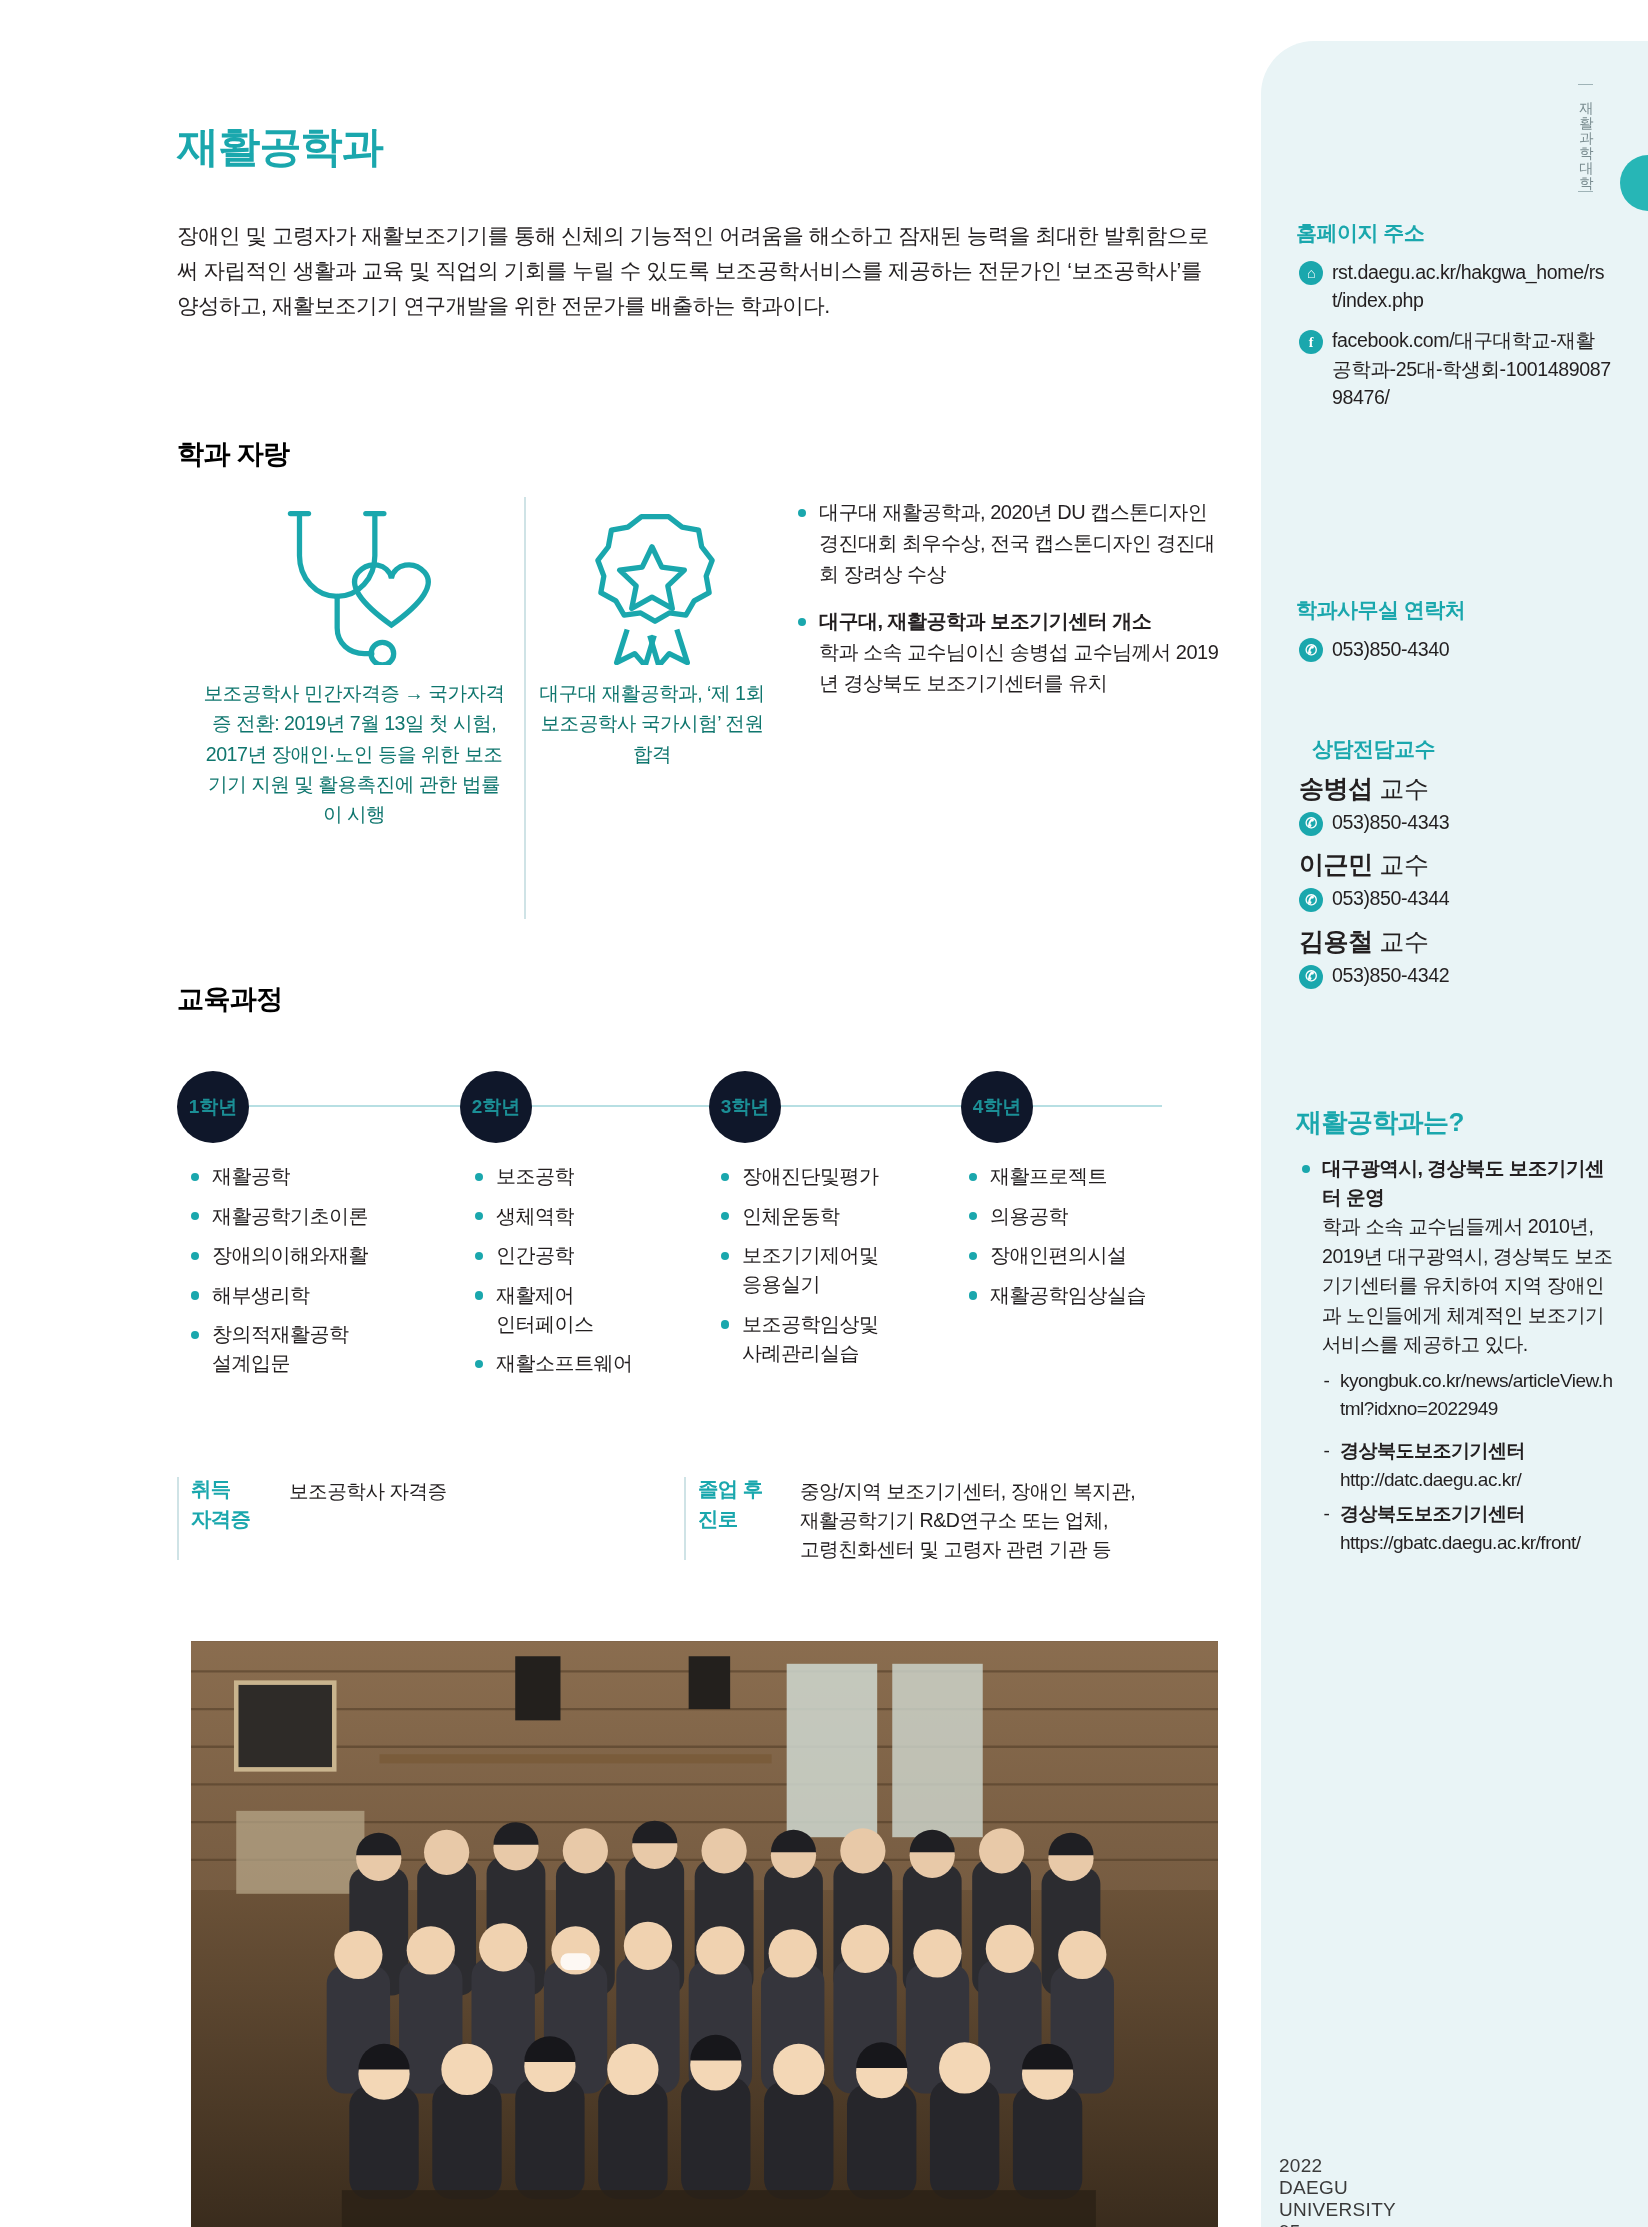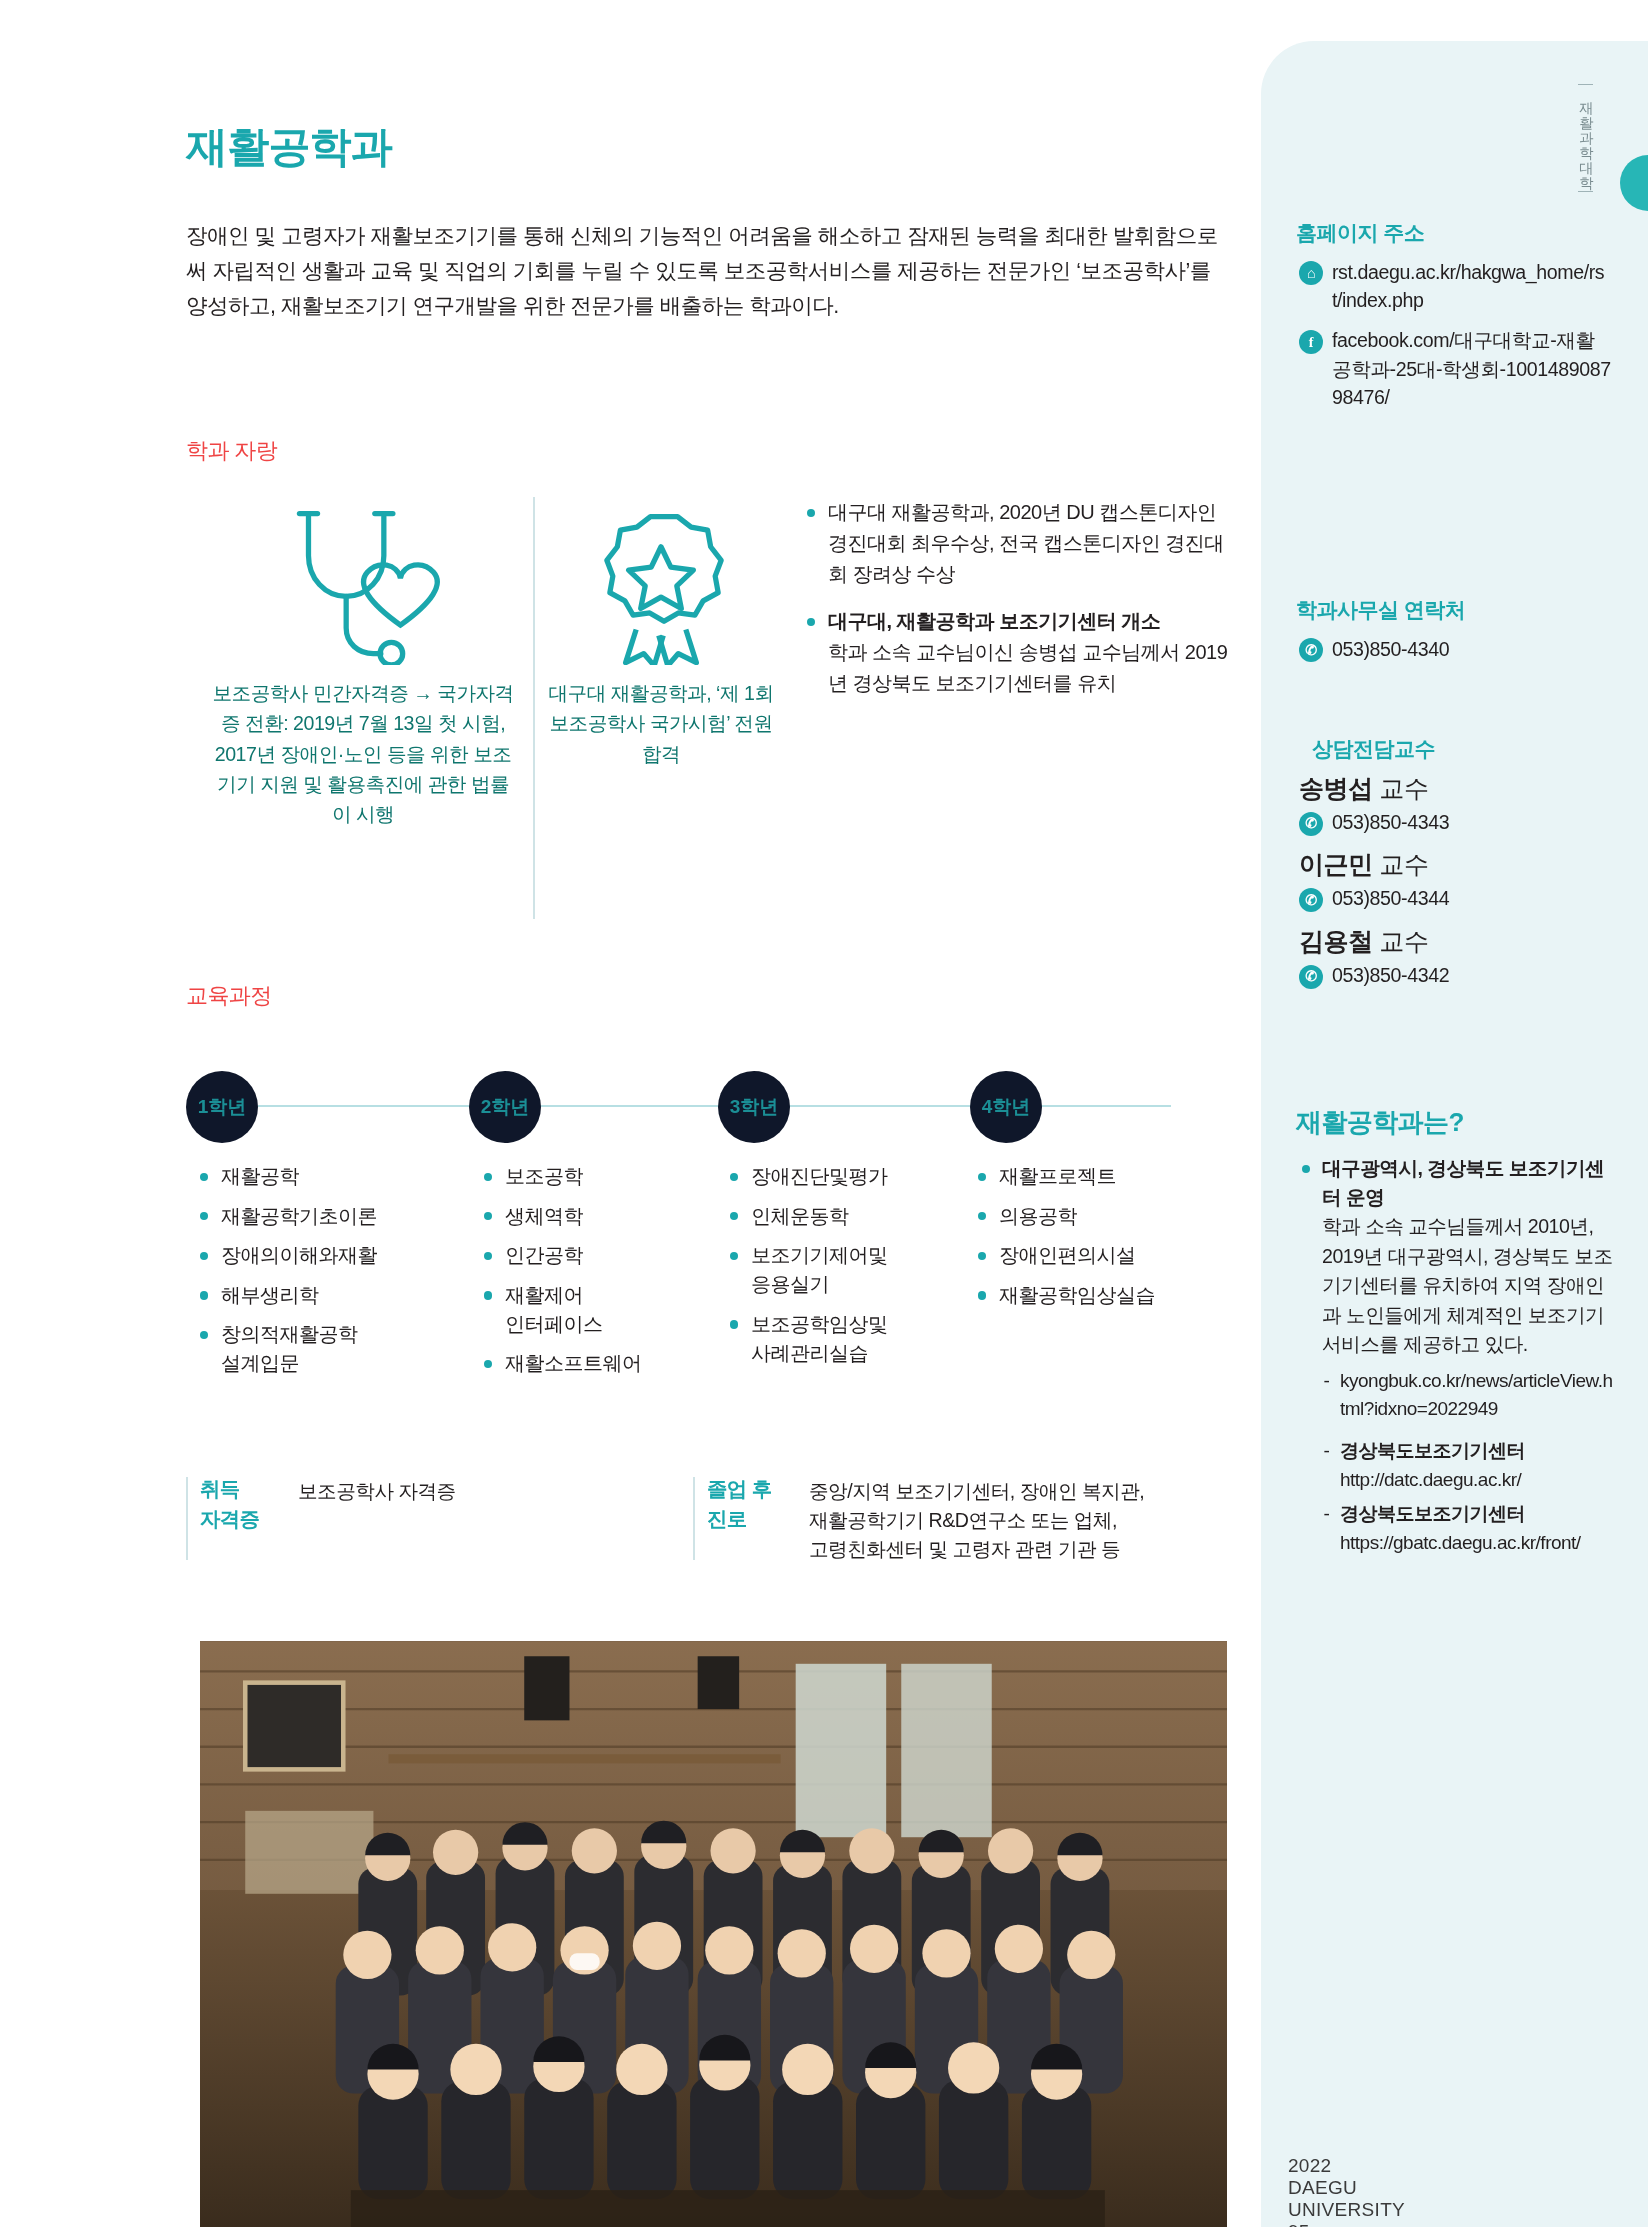--- a/index.html
+++ b/index.html
@@ -54,21 +54,21 @@
     top: 155px;
     width: 56px;
     height: 56px;
     background: #27b6b6;
     border-radius: 50%;
   }
 
   
   .main {
     position: absolute;
-    left: 13px; top: 0;
+    left: 4px; top: 0;
     width: 1261px;
     height: 2227px;
   }
   h1.dept-title {
     position: absolute;
     left: 173px;
     top: 119px;
     margin: 0;
     font-size: 42px;
     font-weight: bold;
@@ -81,23 +81,23 @@
     top: 219px;
     width: 1037px;
     font-size: 21.5px;
     line-height: 1.62;
     color: #231f20;
     letter-spacing: -0.5px;
   }
 
   .sec-title {
     position: absolute;
-    font-size: 22px;
-    font-weight: normal;
-    color: #ef4444;
+    font-size: 27px;
+    font-weight: bold;
+    color: #000000;
     letter-spacing: -0.6px;
   }
   #pride-title { left: 173px; top: 436px; }
   #curri-title { left: 173px; top: 981px; }
 
   
   .pride-wrap {
     position: absolute;
     left: 173px; top: 489px;
     width: 1048px;

